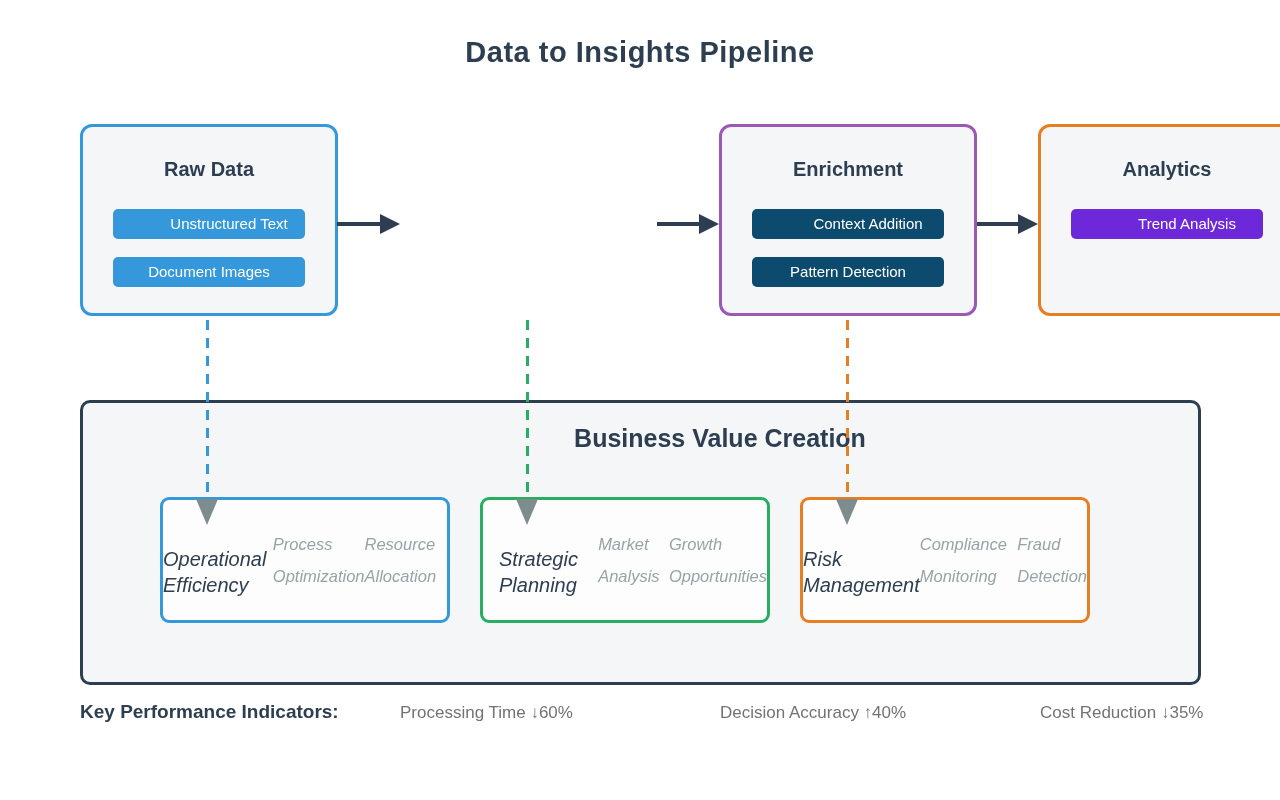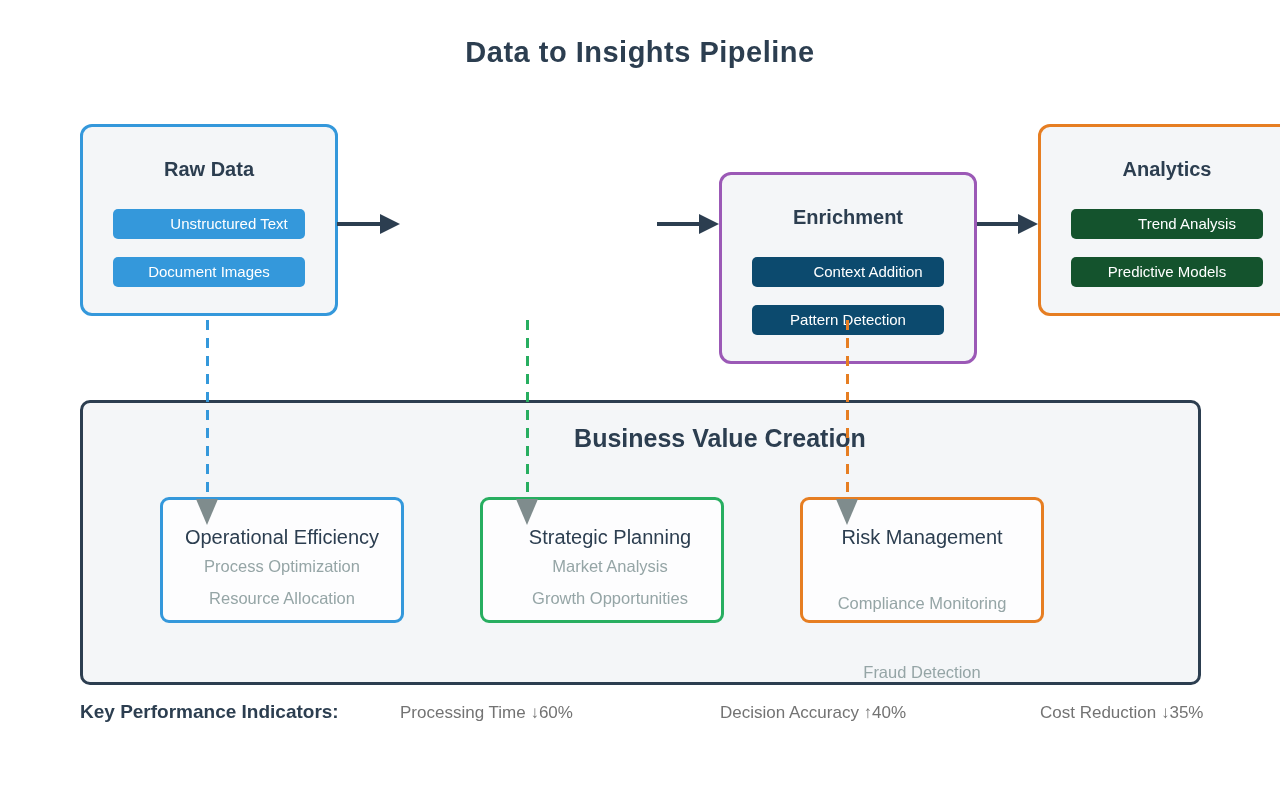--- a/index.html
+++ b/index.html
@@ -20,22 +20,22 @@
   .stage-title{margin-top:30px;font-size:20px;font-weight:bold;color:#2c3e50;line-height:24px;}
   .pill{
     width:192px;height:30px;margin-top:0;border-radius:5px;box-sizing:border-box;
     color:#ffffff;font-size:15px;text-align:center;line-height:30px;
     white-space:nowrap;overflow:hidden;
   }
   .pill.first{margin-top:28px;padding-left:40px;}
   .pill.second{margin-top:18px;}
   .stage-blue{border-color:#3498db;}   .stage-blue .pill{background:#3498db;}
   .stage-green{border-color:#27ae60;}  .stage-green .pill{background:#27ae60;}
-  .stage-purple{border-color:#9b59b6;margin-top:48px;} .stage-purple .pill{background:#0c4a6e;}
-  .stage-orange{border-color:#e67e22;} .stage-orange .pill{background:#14532d;}
+  .stage-purple{border-color:#9b59b6;} .stage-purple .pill{background:#0c4a6e;}
+  .stage-orange{border-color:#e67e22;} .stage-orange .pill{background:#6d28d9;}
   
   .arrow{position:absolute;top:210px;height:28px;}
   .arrow .shaft{position:absolute;left:0;right:16px;top:12px;height:4px;background:#2c3e50;}
   .arrow .head{
     position:absolute;right:0;top:4px;width:0;height:0;
     border-top:10px solid transparent;border-bottom:10px solid transparent;
     border-left:20px solid #2c3e50;
   }
   
   .dash{
@@ -51,25 +51,25 @@
   
   .bv-container{
     position:absolute;left:80px;top:400px;width:1121px;height:285px;box-sizing:border-box;
     border:3px solid #2c3e50;border-radius:10px;background:#f4f6f8;z-index:1;
   }
   .bv-title{
     position:absolute;left:80px;top:424px;width:1280px;text-align:center;
     font-size:25px;font-weight:bold;color:#2c3e50;z-index:2;
   }
   .value-box{
-    position:absolute;top:497px;height:126px;width:244px;box-sizing:border-box;
+    position:absolute;top:497px;height:126px;width:290px;box-sizing:border-box;
     border:3px solid;border-radius:9px;background:#fdfdfe;z-index:2;
-    display:flex;flex-direction:column;align-items:center;
+    display:flex;flex-direction:row;align-items:center;font-style:italic;
   }
-  .vb-blue{border-color:#3498db;} .vb-green{border-color:#27ae60;padding-left:16px;} .vb-orange{border-color:#e67e22;gap:37px;}
+  .vb-blue{border-color:#3498db;} .vb-green{border-color:#27ae60;padding-left:16px;} .vb-orange{border-color:#e67e22;}
   .vb-title{margin-top:24px;font-size:20px;color:#2c3e50;line-height:26px;}
   .vb-sub{font-size:16.5px;color:#95a5a6;line-height:32px;}
   
   .kpi-label{position:absolute;left:80px;top:701px;font-size:19px;font-weight:bold;color:#2c3e50;}
   .kpi-item{position:absolute;top:703px;font-size:17px;color:#737373;}
   .kpi-1{left:400px;} .kpi-2{left:720px;} .kpi-3{left:1040px;}
 </style>
 </head>
 <body>
 
@@ -83,21 +83,20 @@
     <div class="pill second">Document Images</div>
   </div>
   <div class="stage stage-purple" style="left:719px">
     <div class="stage-title">Enrichment</div>
     <div class="pill first">Context Addition</div>
     <div class="pill second">Pattern Detection</div>
   </div>
   <div class="stage stage-orange" style="left:1038px;width:258px">
     <div class="stage-title">Analytics</div>
     <div class="pill first">Trend Analysis</div>
-    <div class="pill second">Predictive Models</div>
   </div>
 
   <div class="arrow" style="left:337px;width:63px">
     <div class="shaft"></div>
     <div class="head"></div>
   </div>
   <div class="arrow" style="left:657px;width:62px">
     <div class="shaft"></div>
     <div class="head"></div>
   </div>

